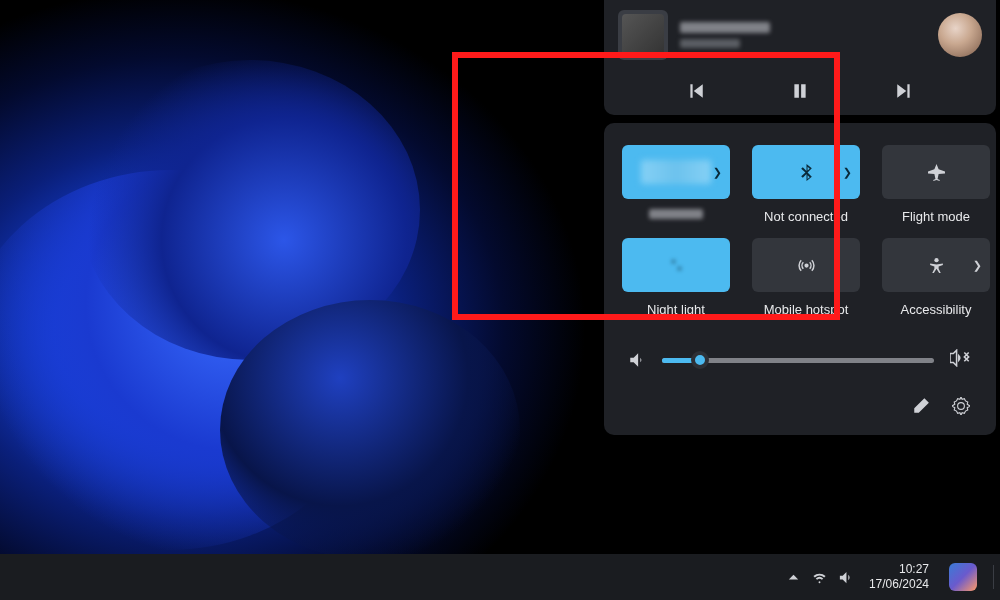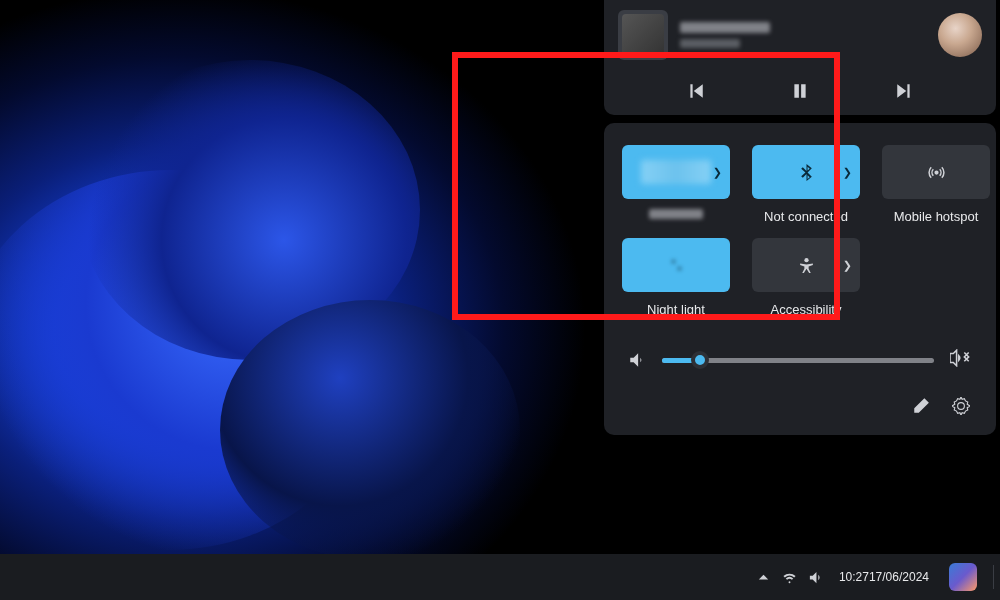--- a/index.html
+++ b/index.html
@@ -51,21 +51,21 @@
     .slider-thumb{position:absolute;left:14%;top:50%;transform:translate(-50%,-50%);width:18px;height:18px;border-radius:50%;background:#4cbaf0;border:4px solid #2d3036;}
     .mixer{width:22px;}
     .mixer svg{width:22px;height:18px;fill:#cfd1d6;}
 
     .qa-foot{display:flex;justify-content:flex-end;gap:22px;margin-top:22px;padding:4px 8px 6px;}
     .foot-ic svg{width:18px;height:18px;fill:#cfd1d6;}
 
     .taskbar{position:absolute;bottom:0;left:0;right:0;height:46px;background:#1a1c20;display:flex;align-items:center;justify-content:flex-end;padding:0 2px 0 0;gap:4px;color:#e8e9eb;font-size:12px;}
     .tray-ic{width:22px;display:flex;align-items:center;justify-content:center;}
     .tray-ic svg{width:15px;height:15px;fill:#cfd1d6;}
-    .clock{display:flex;flex-direction:row;align-items:flex-end;line-height:1.25;padding:0 8px;}
+    .clock{display:flex;flex-direction:column;align-items:flex-end;line-height:1.25;padding:0 8px;}
     .copilot{width:28px;height:28px;border-radius:6px;background:linear-gradient(135deg,#3a7bd5 0%,#6a5acd 50%,#ff9966 100%);margin:0 8px;}
     .tb-sep{width:1px;height:24px;background:#3a3d44;margin:0 4px;}
 
     .red-box{position:absolute;left:452px;top:52px;width:388px;height:268px;border:6px solid #ff1a1a;pointer-events:none;}
   </style>
 </head>
 <body>
 
 <div class="desktop">
   <div class="bloom-shape b1"></div>
@@ -115,30 +115,38 @@
         <svg viewBox="0 0 16 16">
             <path d="M8 0l5 4-4 4 4 4-5 4V9.5L4.5 13 3 11.5 7 8 3 4.5 4.5 3 8 6.5V0zm1 2.5V6l2-1.5L9 2.5zm0 8V14l2-1.5L9 10.5z"></path>
           </svg>
         <span class="chev">❯</span>
       </div>
       <div class="tile-label">Not connected</div>
     </div>
     <div class="tile-wrap">
       <div class="tile">
         <svg viewBox="0 0 16 16">
-            <path d="M8 6a2 2 0 110 4 2 2 0 010-4zM4.5 4.5a5 5 0 000 7l1-1a3.6 3.6 0 010-5zM11.5 4.5l-1 1a3.6 3.6 0 010 5l1 1a5 5 0 000-7zM2.5 2.5a8 8 0 000 11l1-1a6.6 6.6 0 010-9zM13.5 2.5l-1 1a6.6 6.6 0 010 9l1 1a8 8 0 000-11z"></path>
-          </svg>
-      </div>
-      <div class="tile-label">Mobile hotspot</div>
+            <path d="M8 0l2 5 6 2v2l-6 .5L9 14l2 1v1l-3-1-3 1v-1l2-1-1-4.5L0 9V7l6-2 2-5z"></path>
+          </svg>
+      </div>
+      <div class="tile-label">Flight mode</div>
     </div>
     <div class="tile-wrap">
       <div class="tile on">
         <div class="night-blur" style="position:relative"></div>
       </div>
       <div class="tile-label">Night light</div>
+    </div>
+    <div class="tile-wrap">
+      <div class="tile">
+        <svg viewBox="0 0 16 16">
+            <path d="M8 6a2 2 0 110 4 2 2 0 010-4zM4.5 4.5a5 5 0 000 7l1-1a3.6 3.6 0 010-5zM11.5 4.5l-1 1a3.6 3.6 0 010 5l1 1a5 5 0 000-7zM2.5 2.5a8 8 0 000 11l1-1a6.6 6.6 0 010-9zM13.5 2.5l-1 1a6.6 6.6 0 010 9l1 1a8 8 0 000-11z"></path>
+          </svg>
+      </div>
+      <div class="tile-label">Mobile hotspot</div>
     </div>
     <div class="tile-wrap">
       <div class="tile">
         <svg viewBox="0 0 16 16">
             <circle cx="8" cy="3" r="2"></circle>
             <path d="M2 6l6 1 6-1v1.5L10 9v2l2 4h-1.5L8 11l-2.5 4H4l2-4V9L2 7.5z"></path>
           </svg>
         <span class="chev">❯</span>
       </div>
       <div class="tile-label">Accessibility</div>

